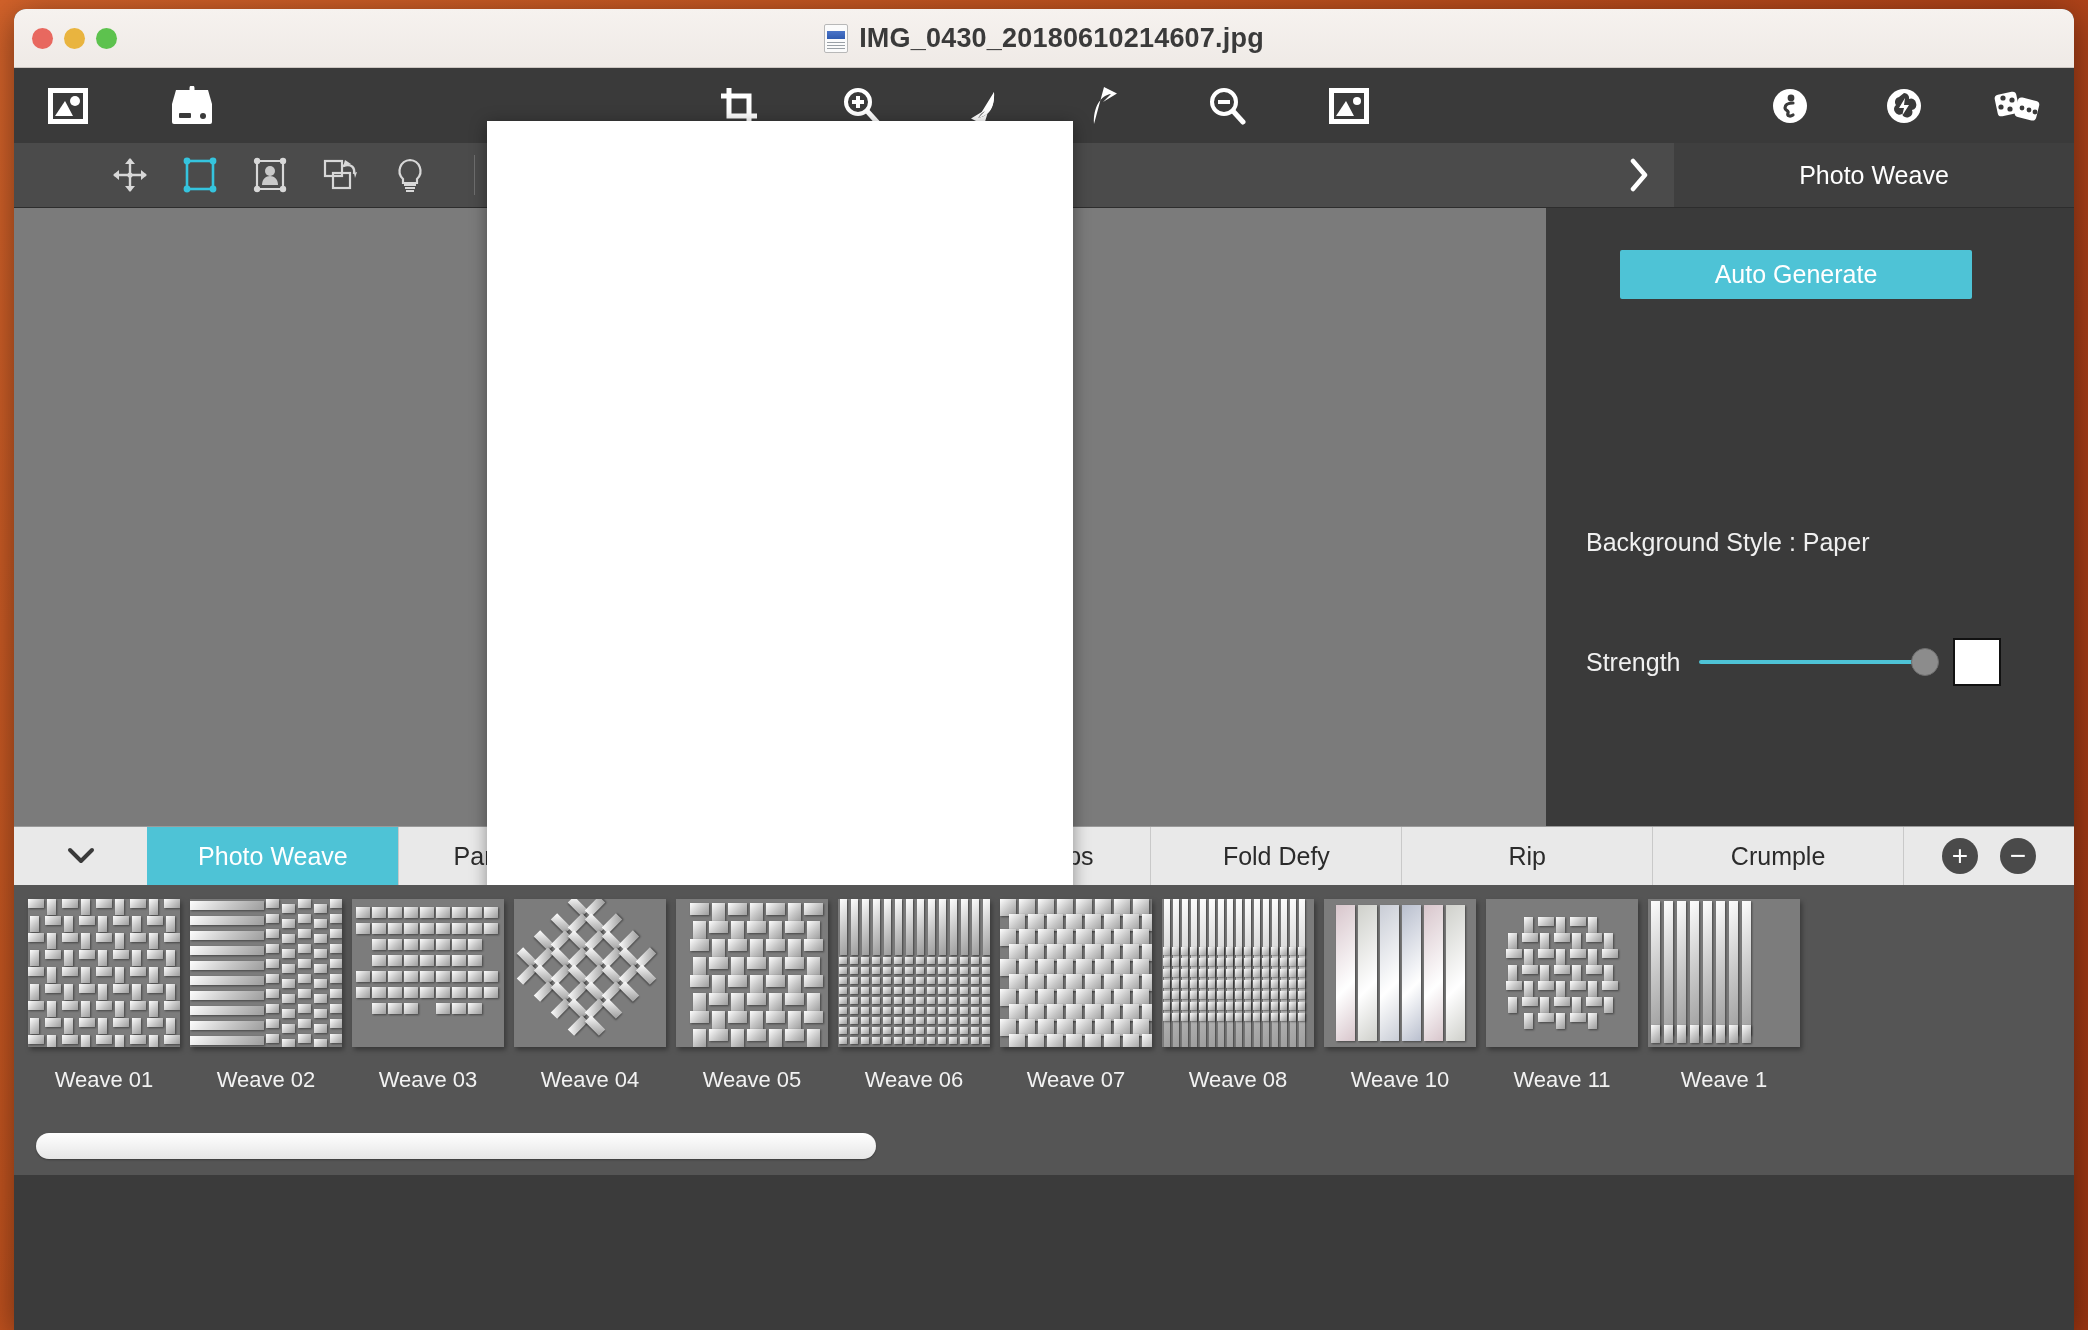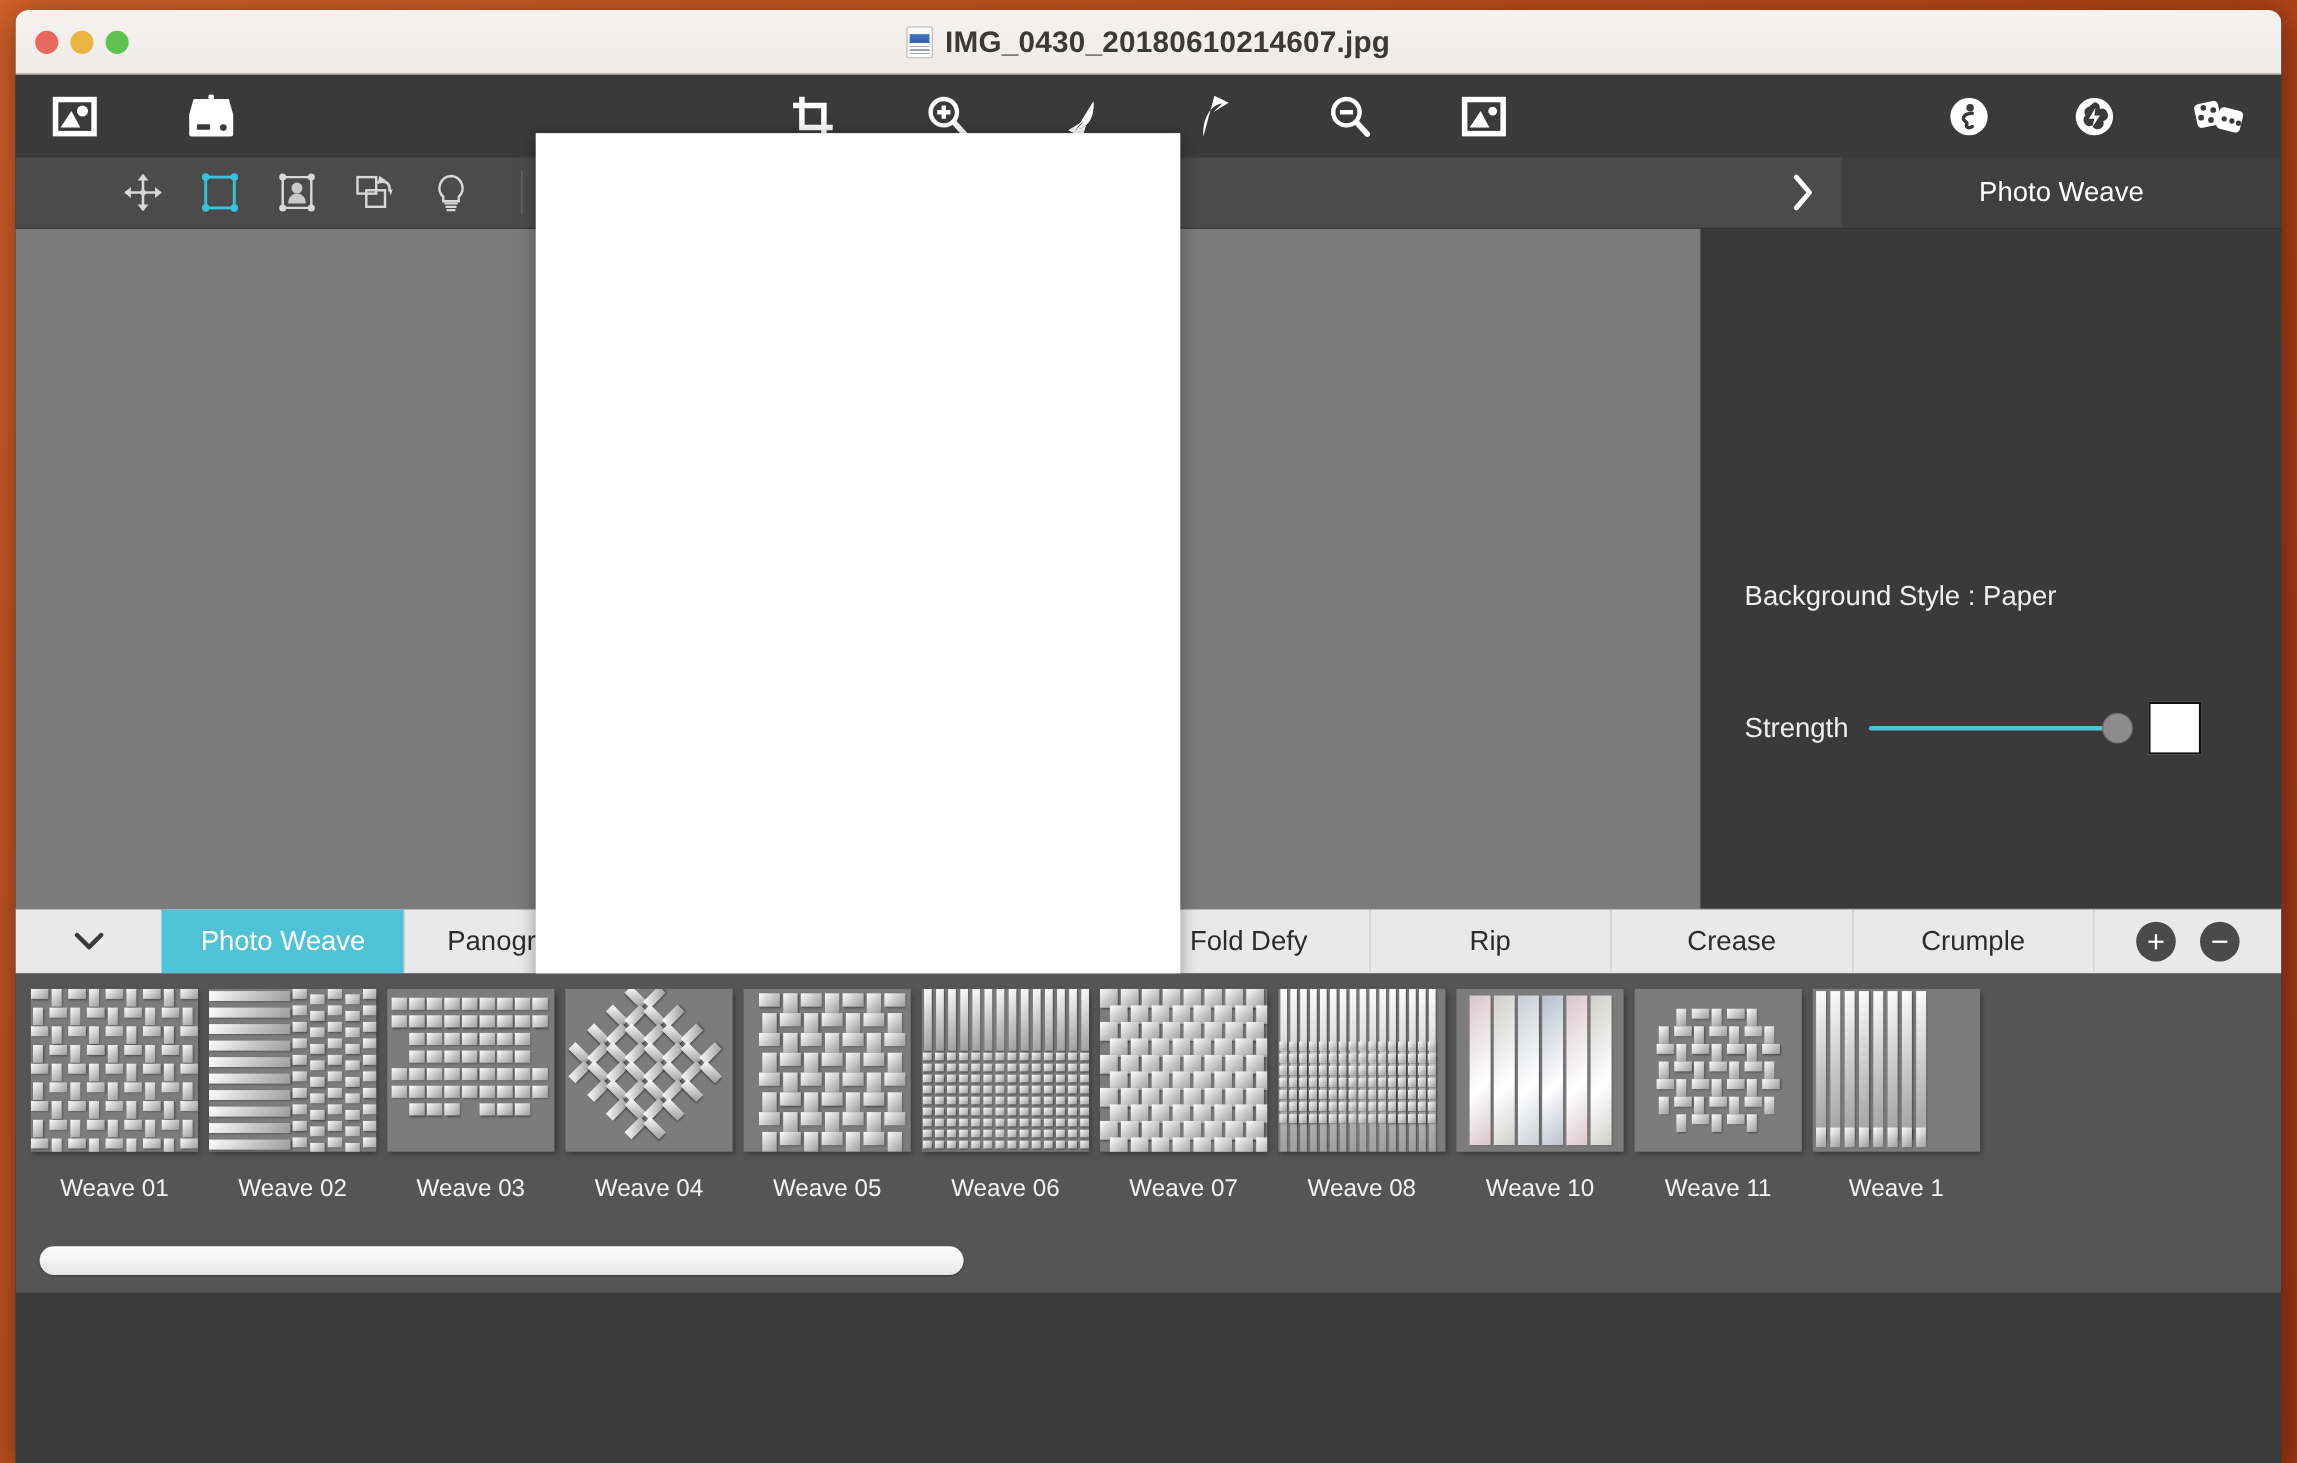--- a/index.html
+++ b/index.html
@@ -463,20 +463,21 @@
         <div id="panel-title">Photo Weave</div>
       </div>
     </div>
 
     <div id="body">
       <div id="canvas-area">
         <div id="page-sheet"></div>
       </div>
 
       <div id="right-panel">
+        <div id="auto-generate">Auto Generate</div>
         <div id="bg-style-label">Background Style : Paper</div>
         <div id="strength-row">
           <div id="strength-label">Strength</div>
           <div id="slider-wrap">
             <div id="slider-track"></div>
             <div id="slider-knob"></div>
           </div>
           <div id="color-swatch"></div>
         </div>
       </div>
@@ -487,21 +488,20 @@
         <svg width="30" height="20" viewBox="0 0 30 20">
           <path d="M4 4 L15 15 L26 4" stroke="#3a3a3a" stroke-width="4" fill="none" stroke-linecap="round" stroke-linejoin="round"></path>
         </svg>
       </div>
       <div class="tab active">Photo Weave</div>
       <div class="tab">Panographic</div>
       <div class="tab">Photo Slice</div>
       <div class="tab">Photo Strips</div>
       <div class="tab">Fold Defy</div>
       <div class="tab">Rip</div>
-      <div class="tab">Crease</div>
       <div class="tab">Crumple</div>
       <div id="tabs-actions">
         <div class="round-btn">+</div>
         <div class="round-btn">−</div>
       </div>
     </div>
 
     <div id="strip">
       <div id="thumbs">
           <div class="thumb-cell">

